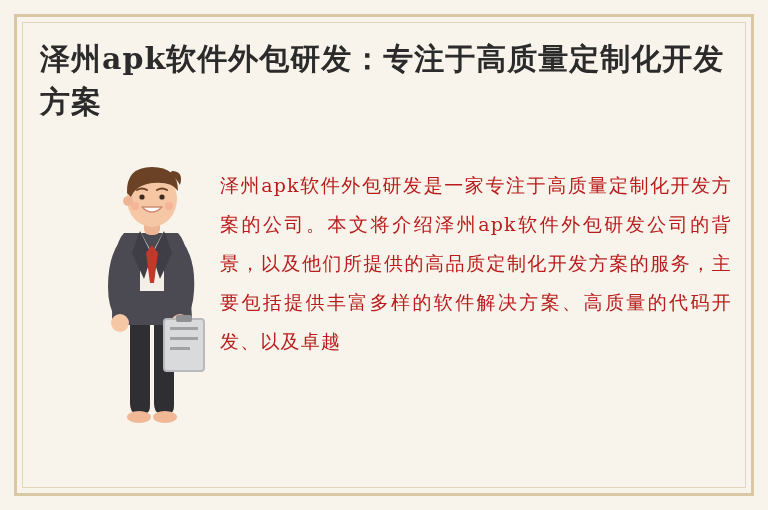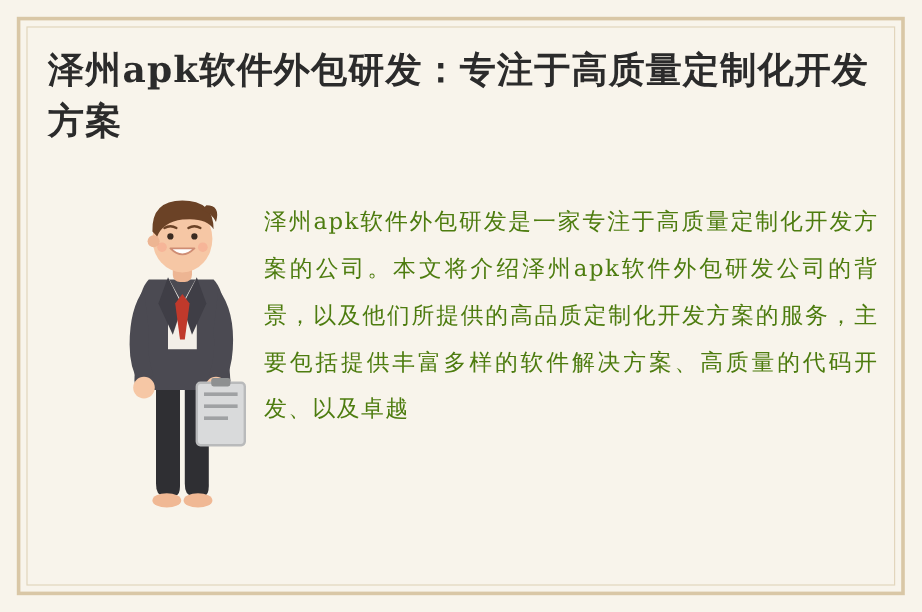--- a/index.html
+++ b/index.html
@@ -76,21 +76,21 @@
   }
 
   .paragraph {
     position: absolute;
     left: 180px;
     top: 6px;
     width: 512px;
     font-family: "DejaVu Serif", serif;
     font-size: 19px;
     line-height: 2.05;
-    color: #4d7c0f;
+    color: #b91c1c;
     letter-spacing: 1.2px;
     text-align: justify;
     text-justify: inter-ideograph;
     overflow: hidden;
     max-height: 290px;
   }
 </style>
 </head>
 <body>
 

